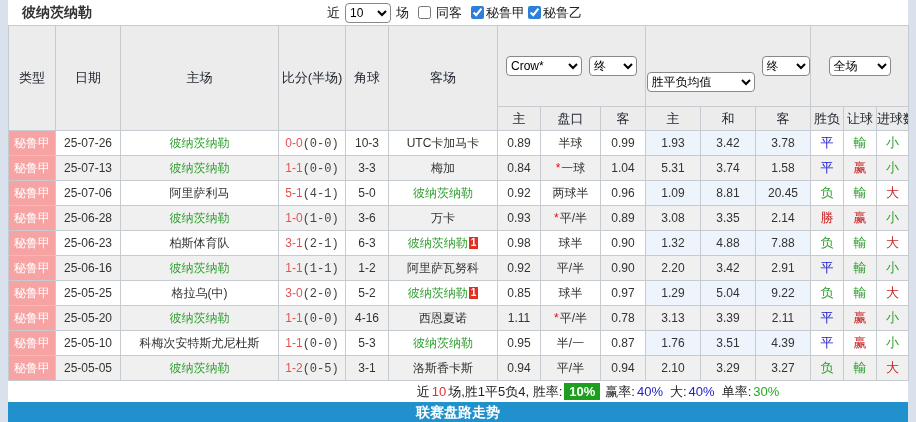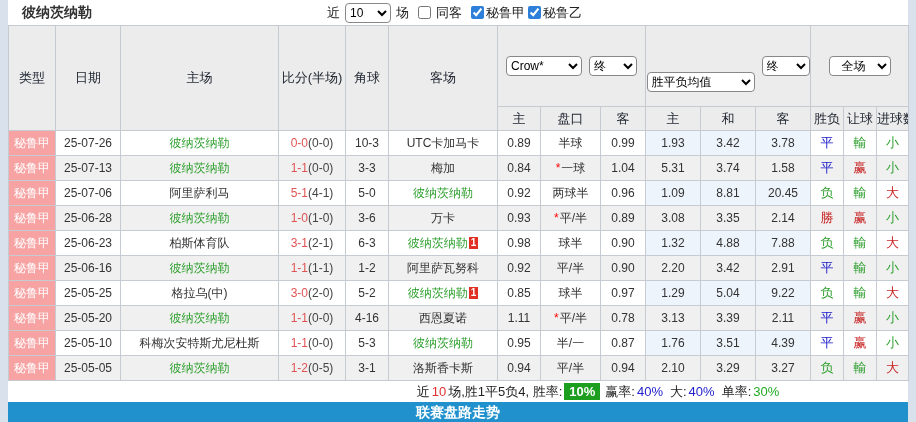--- a/index.html
+++ b/index.html
@@ -19,32 +19,32 @@
   .controls select { height:20px; font-size:12px; border:1px solid #888; border-radius:4px; background:#fff; margin:0 2px; }
   .controls input[type=checkbox] { width:13px; height:13px; accent-color:#2e7fd9; margin:0 2px 0 6px; }
 
   
   table { border-collapse:collapse; table-layout:fixed; width:900px; background:#3b82f6; }
   th, td { border:1px solid #c6cbd1; overflow:hidden; white-space:nowrap; text-align:center; padding:0; }
   thead th { background:#ececec; color:#222833; font-weight:normal; font-size:13px; height:24px; }
   thead .ddcell { padding:14px 0; }
   thead .ddwrap { display:flex; align-items:center; justify-content:center; gap:7px; }
   thead select { height:20px; font-size:12px; border:1px solid #888; border-radius:4px; background:#fff; }
-  .sel-company { width:76px; } .sel-state { width:48px; } .sel-avg { width:108px;margin-top:32px; } .sel-period { width:62px;text-align:center; }
+  .sel-company { width:76px; } .sel-state { width:48px; } .sel-avg { width:108px;margin-top:32px; } .sel-period { width:62px; }
 
   tbody td { font-size:12px; height:25px; color:#333; background:#fff; }
   tbody tr:nth-child(even) td { background:#f0f0f0; }
   tbody tr:nth-child(odd) td.avg { background:#eef4fb; }
   tbody td.type { background:#f7a3a3 !important; color:#fff; font-size:12px; }
   tbody td.team { font-size:12px; }
   .tname.hl { color:#2d9f2d; }
   .badge { display:inline-block; background:#e03024; color:#fff; font-size:10px; font-weight:bold;
            line-height:12px; padding:0 2px; margin-left:1px; vertical-align:1px; }
   .ft { color:#e05353; }
-  .ht { color:#444; }
+  .ht { color:#444;font-family:Liberation Mono, monospace; }
   .star { color:#f00; margin-right:1px; }
   td.mark { font-size:13px; }
 
   
   .summary { height:21px; background:#fff; display:flex; align-items:center; justify-content:center;
              font-size:13px; color:#222; padding-left:280px; }
   .summary span { margin:0 1px; }
   .red { color:#e03030; }
   .blue { color:#2222cc; }
   .green { color:#22aa22; }

